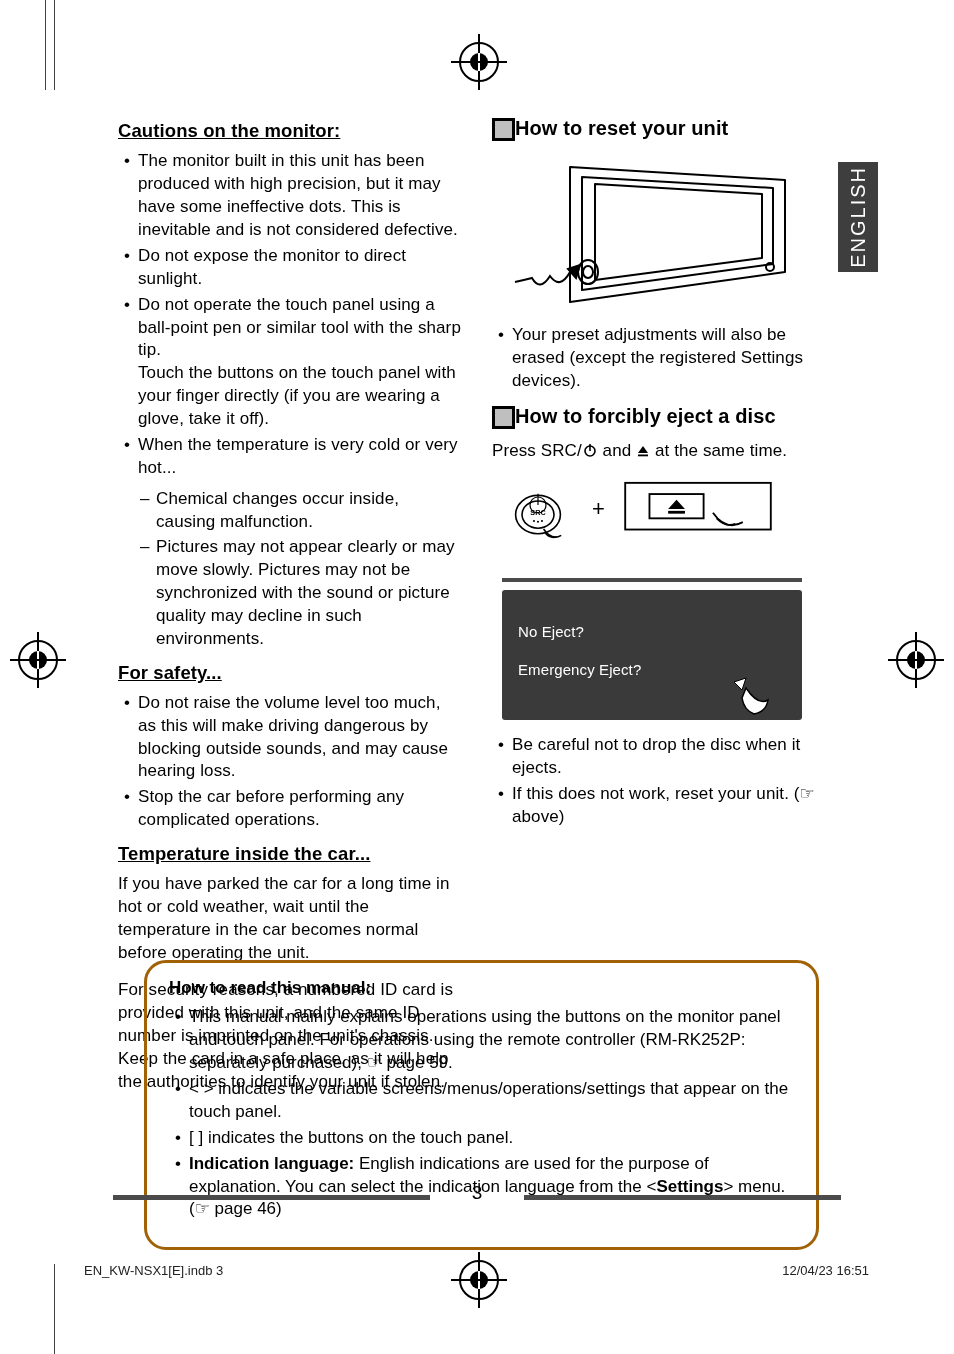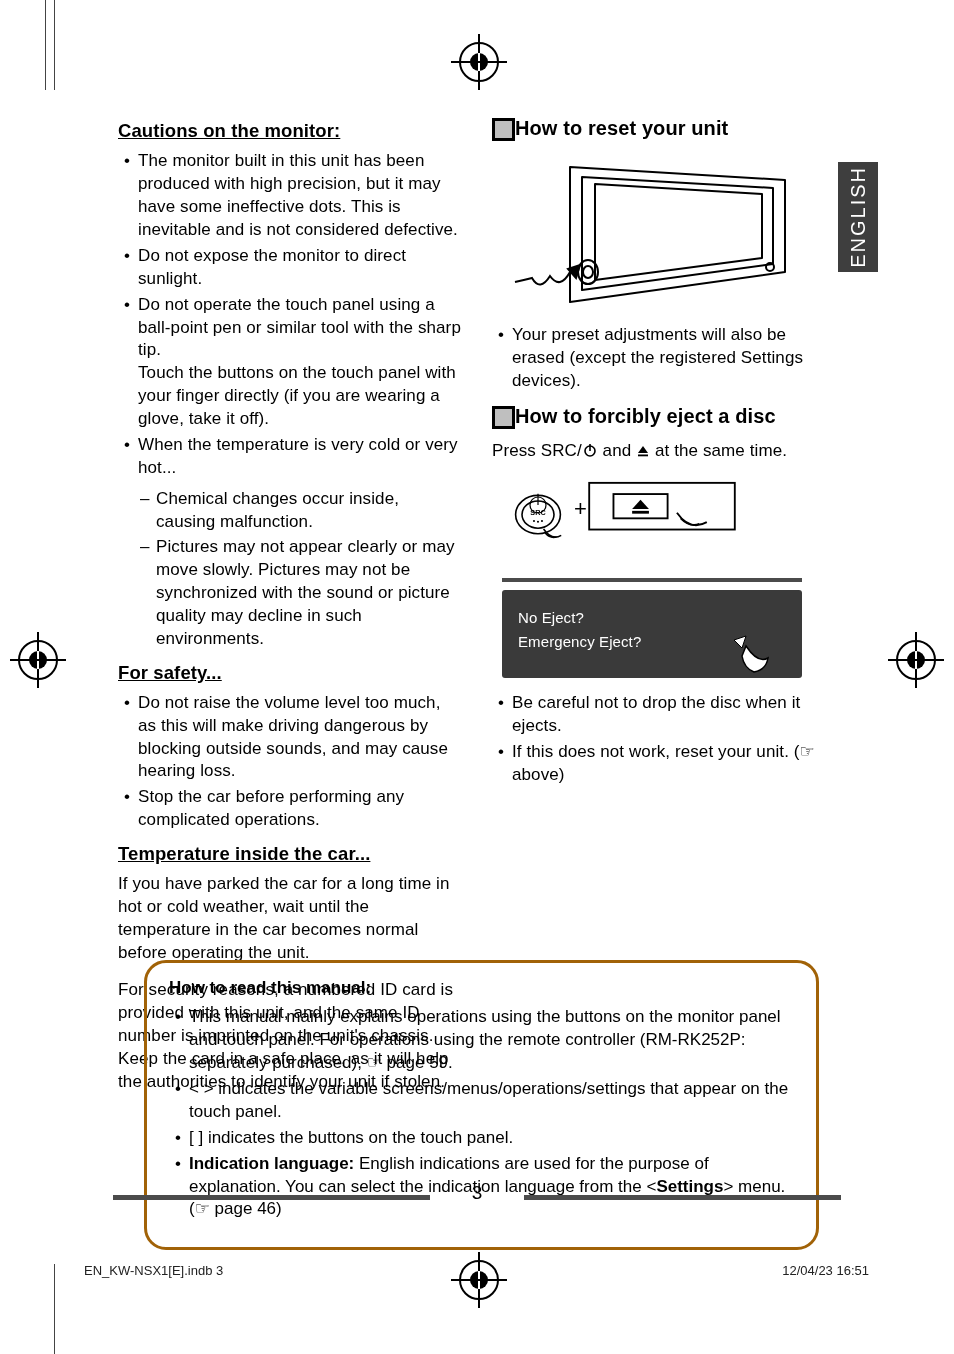--- a/index.html
+++ b/index.html
@@ -25,26 +25,26 @@
   ul.b{list-style:none;padding:0;margin:2px 0 10px;}
   ul.b>li{position:relative;padding-left:20px;margin-bottom:3px;}
   ul.b>li::before{content:"•";position:absolute;left:6px;top:0;font-size:17px;}
   ul.dash{list-style:none;padding:0;margin:8px 0 0 0;}
   ul.dash>li{position:relative;padding-left:18px;margin-bottom:2px;}
   ul.dash>li::before{content:"–";position:absolute;left:2px;top:0;}
   .para{margin:4px 0 14px;}
   .italic{}
   .figure{width:290px;height:160px;margin:0 0 12px 18px;}
   .device-svg{width:100%;height:100%;}
-  .press-row{display:flex;align-items:center;margin:10px 0 0 10px;}
+  .press-row{display:flex;align-items:center;gap:18px;margin:10px 0 0 10px;}
   .src-knob{width:72px;height:72px;}
   .plus{font-size:22px;font-weight:300;}
   .eject-panel{width:150px;height:56px;}
   .dark-panel{background:#3a3a3a;border-radius:3px;padding:14px 16px 22px;margin:5px 0 14px 10px;width:300px;box-sizing:border-box;position:relative;}
-  .dp-line{color:#fff;font-size:15px;margin:4px 0;}
+  .dp-line{color:#fff;font-size:15px;margin:18px 0;}
   .dp-hand{position:absolute;right:30px;bottom:0px;width:44px;height:44px;}
   .divider-bar{position:absolute;width:300px;height:4px;background:#4b4b4b;left:10px;top:105px;}
   .group-eject{position:relative;}
   .info-box{position:absolute;left:144px;right:135px;top:960px;border:3px solid #a16207;border-radius:22px;padding:14px 22px 16px;font-size:17px;line-height:1.35;font-stretch:condensed;}
   .info-box b{font-weight:700;}
   .page-num{position:absolute;left:0;right:0;top:1182px;text-align:center;font-size:19px;}
   .foot-rule-l,.foot-rule-r{position:absolute;top:1195px;height:5px;background:#4b4b4b;}
   .foot-rule-l{left:113px;width:317px;}
   .foot-rule-r{right:113px;width:317px;}
   .footer-left{position:absolute;left:84px;top:1263px;font-size:13px;color:#222;}

